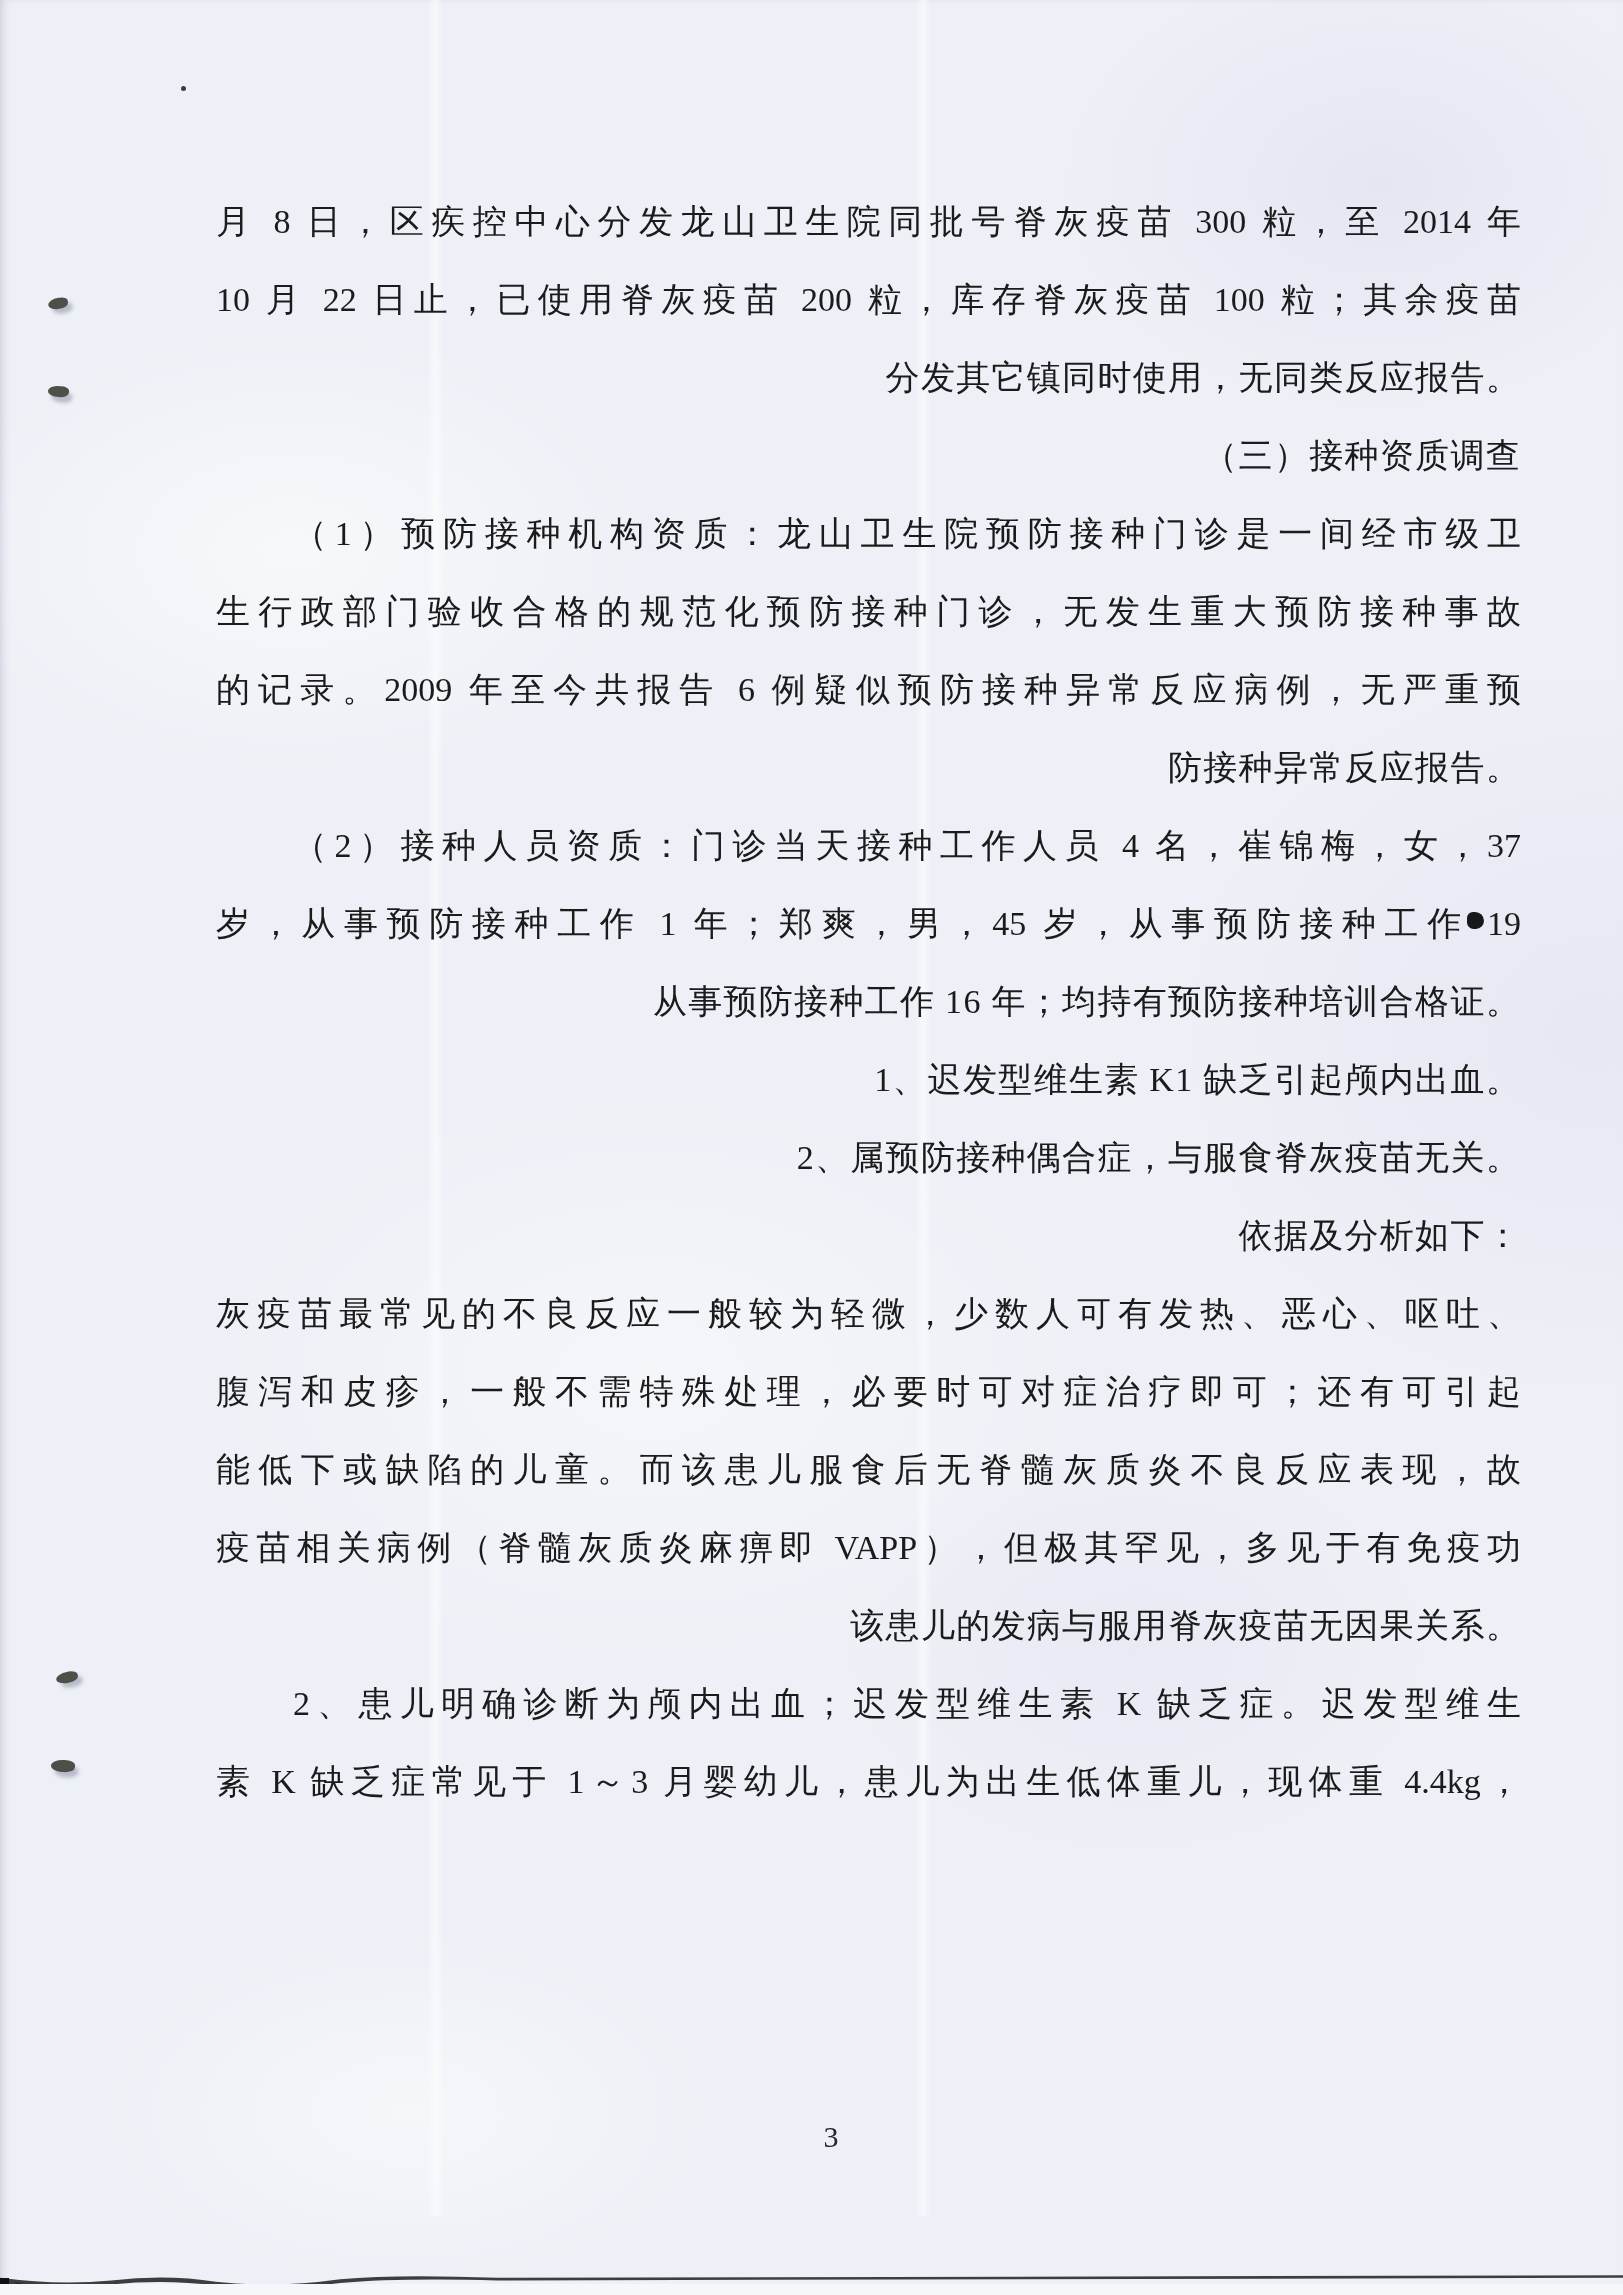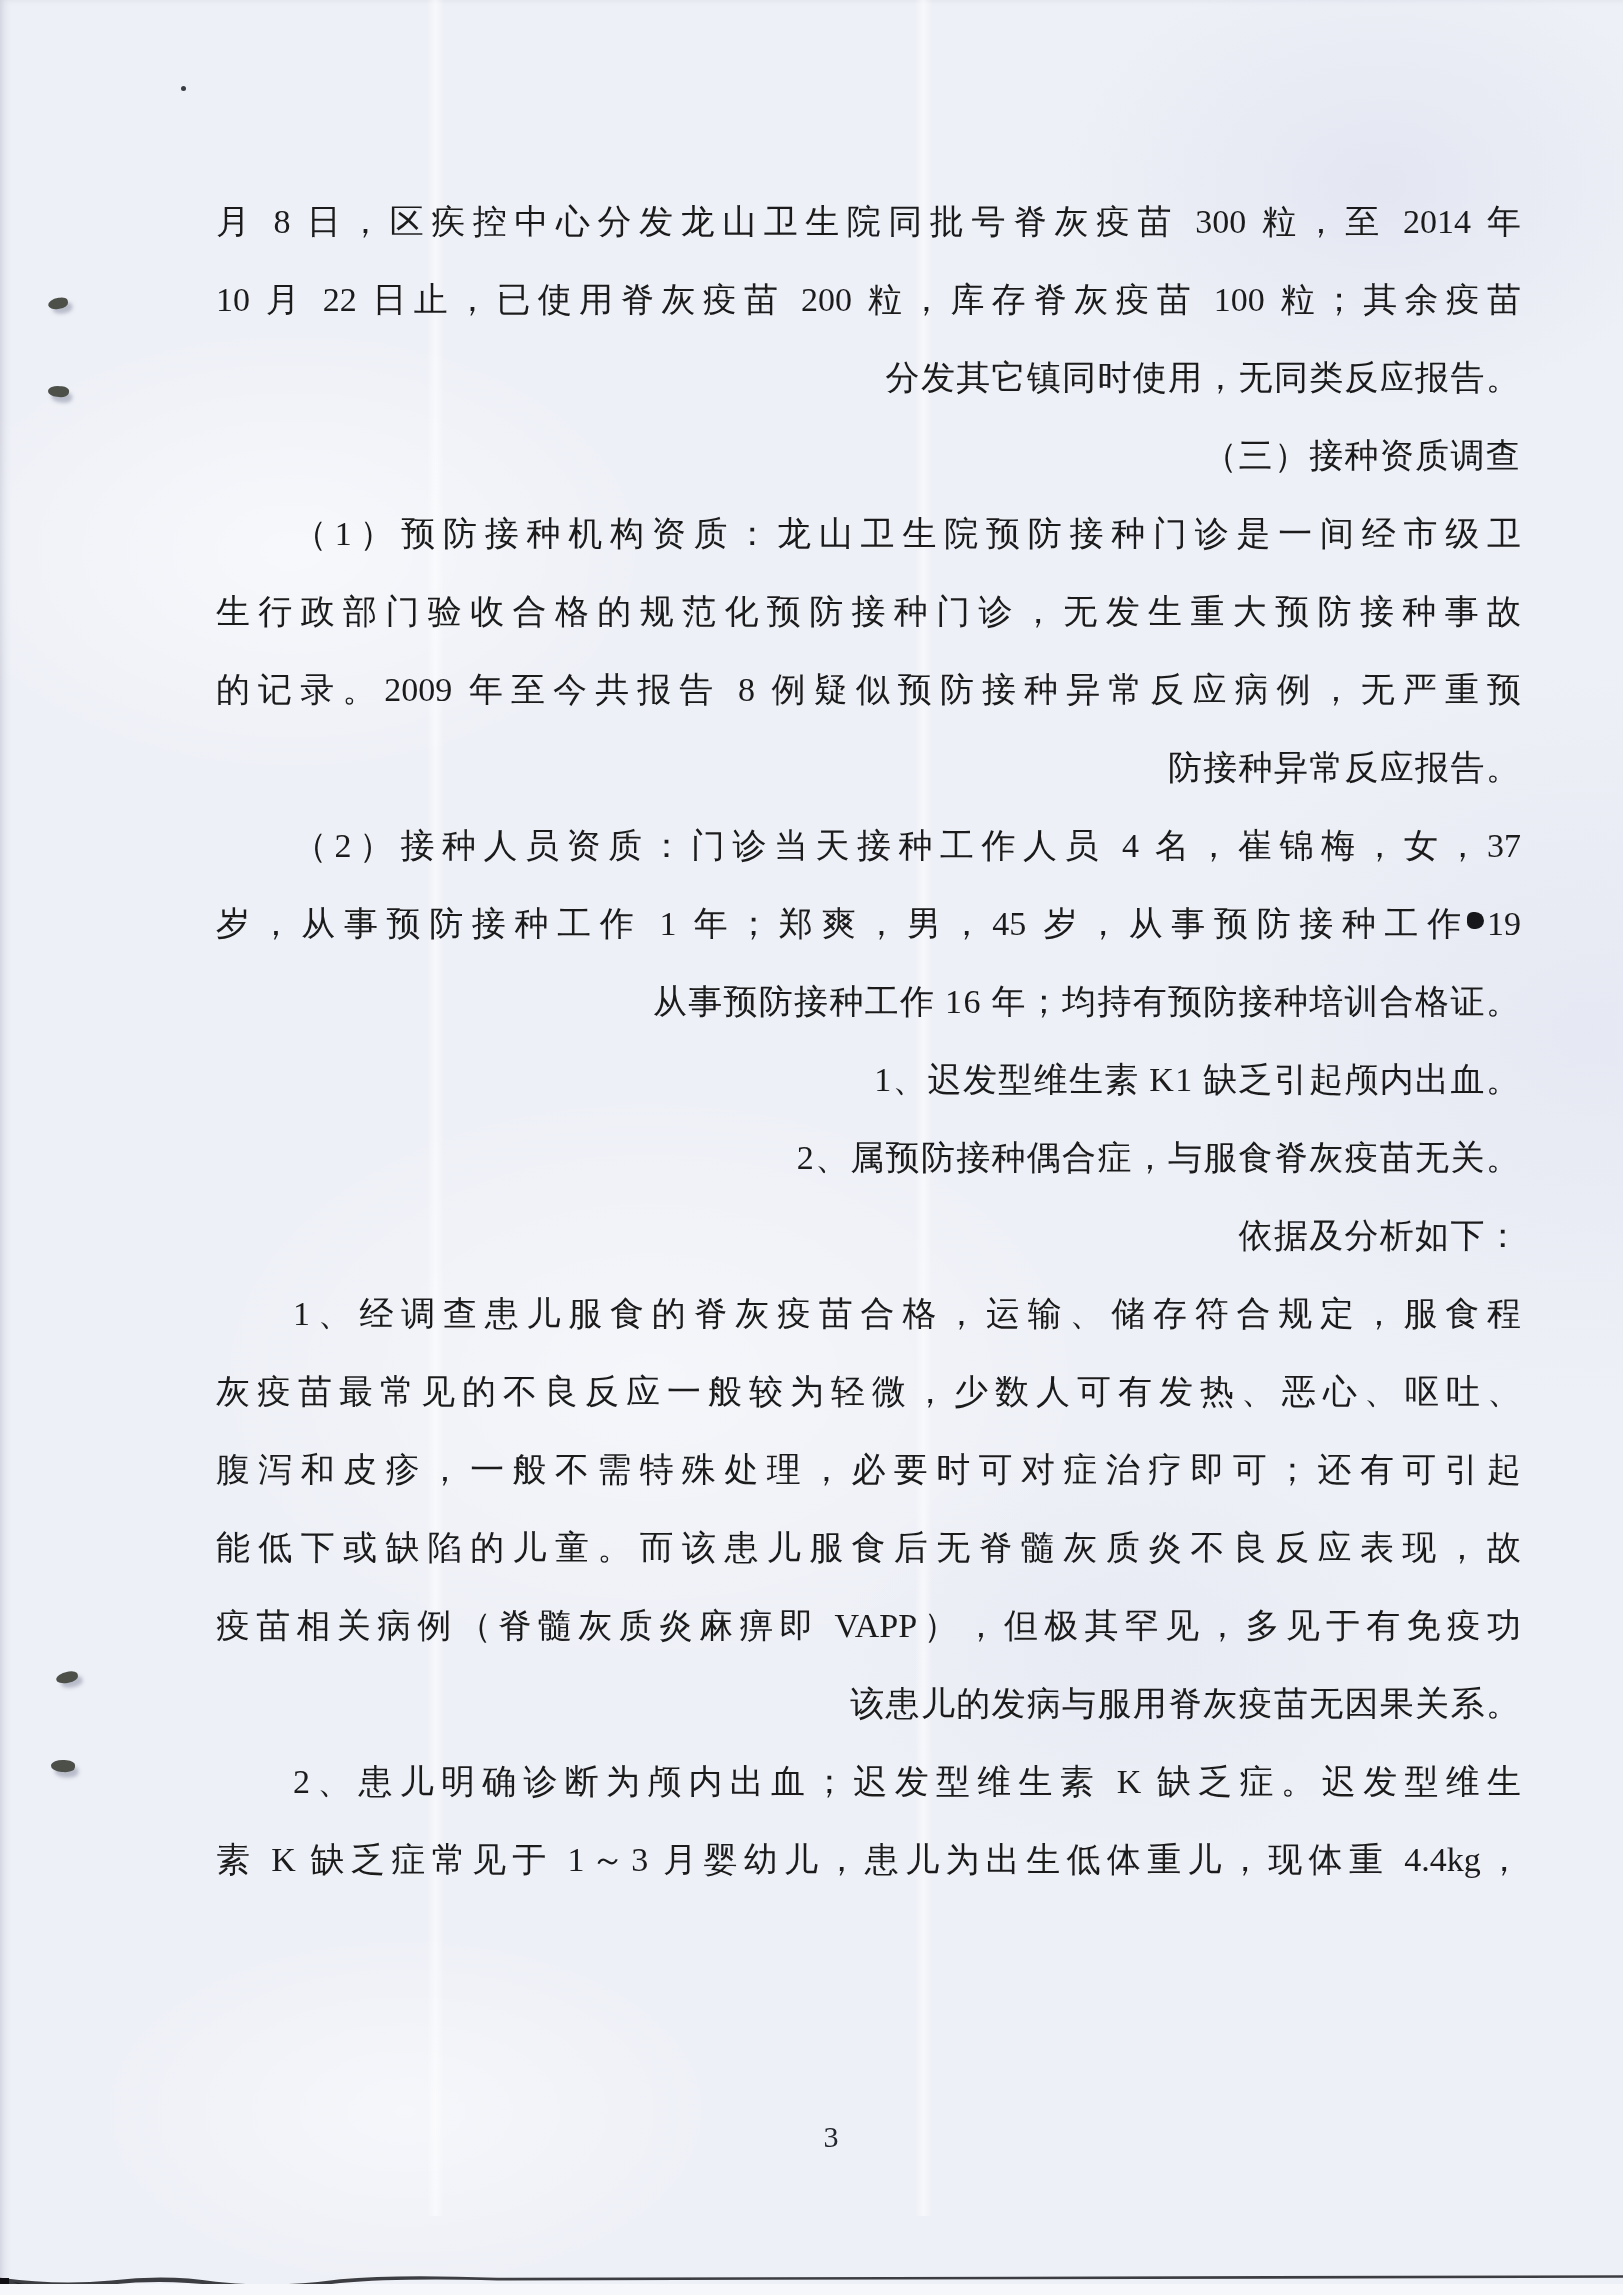--- a/index.html
+++ b/index.html
@@ -129,29 +129,28 @@
   <div class="crease c1"></div>
   <div class="crease c2"></div>
 
   <div class="body-text">
       <div class="line j">月 8 日，区疾控中心分发龙山卫生院同批号脊灰疫苗 300 粒，至 2014 年</div>
       <div class="line j">10 月 22 日止，已使用脊灰疫苗 200 粒，库存脊灰疫苗 100 粒；其余疫苗</div>
       <div class="line">分发其它镇同时使用，无同类反应报告。</div>
       <div class="line indent">（三）接种资质调查</div>
       <div class="line indent j">（1）预防接种机构资质：龙山卫生院预防接种门诊是一间经市级卫</div>
       <div class="line j">生行政部门验收合格的规范化预防接种门诊，无发生重大预防接种事故</div>
-      <div class="line j">的记录。2009 年至今共报告 8 例疑似预防接种异常反应病例，无严重预</div>
+      <div class="line j">的记录。2009 年至今共报告 6 例疑似预防接种异常反应病例，无严重预</div>
       <div class="line">防接种异常反应报告。</div>
       <div class="line indent j">（2）接种人员资质：门诊当天接种工作人员 4 名，崔锦梅，女，37</div>
       <div class="line j">岁，从事预防接种工作 1 年；郑爽，男，45 岁，从事预防接种工作 19</div>
       <div class="line">从事预防接种工作 16 年；均持有预防接种培训合格证。</div>
       <div class="line indent">1、迟发型维生素 K1 缺乏引起颅内出血。</div>
       <div class="line indent">2、属预防接种偶合症，与服食脊灰疫苗无关。</div>
       <div class="line indent">依据及分析如下：</div>
-      <div class="line indent j">1、经调查患儿服食的脊灰疫苗合格，运输、储存符合规定，服食程</div>
       <div class="line j">灰疫苗最常见的不良反应一般较为轻微，少数人可有发热、恶心、呕吐、</div>
       <div class="line j">腹泻和皮疹，一般不需特殊处理，必要时可对症治疗即可；还有可引起</div>
       <div class="line j">能低下或缺陷的儿童。而该患儿服食后无脊髓灰质炎不良反应表现，故</div>
       <div class="line j">疫苗相关病例（脊髓灰质炎麻痹即 VAPP），但极其罕见，多见于有免疫功</div>
       <div class="line">该患儿的发病与服用脊灰疫苗无因果关系。</div>
       <div class="line indent j">2、患儿明确诊断为颅内出血；迟发型维生素 K 缺乏症。迟发型维生</div>
       <div class="line j">素 K 缺乏症常见于 1～3 月婴幼儿，患儿为出生低体重儿，现体重 4.4kg，</div>
     </div>
 
   <div class="page-number">3</div>

